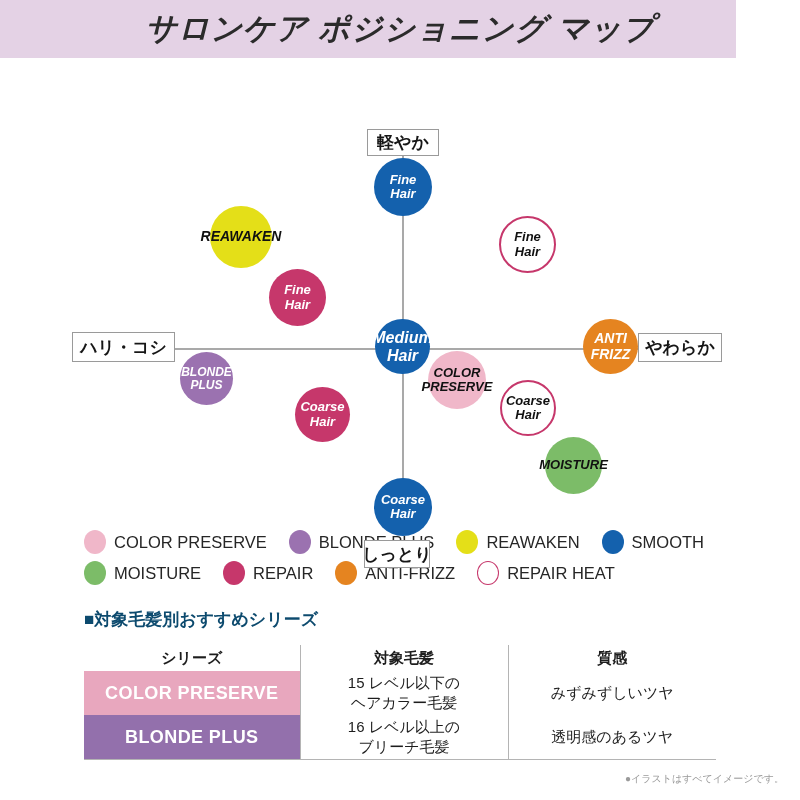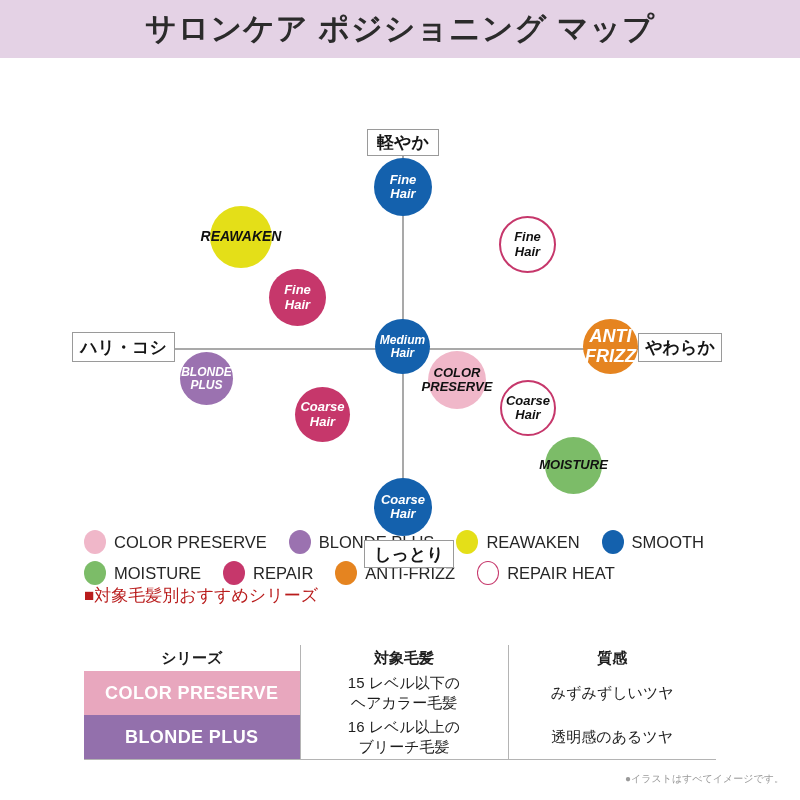--- a/index.html
+++ b/index.html
@@ -6,22 +6,23 @@
   body{
     width:800px;height:800px;
     background:#ffffff;
     font-family:"Liberation Sans","DejaVu Sans",sans-serif;
     overflow:hidden;
     position:relative;
   }
 
   
   .header{
-    position:absolute;left:0;top:0;width:800px;height:58px;
+    position:absolute;left:0;top:0;width:736px;height:58px;
     background:#e4d2e5;
+    font-style:italic;
   }
   .header-title{
     position:absolute;left:0;top:0;width:800px;height:58px;
     display:flex;align-items:center;justify-content:center;
     font-size:31px;font-weight:bold;color:#2b2b2b;
     letter-spacing:1px;
     white-space:nowrap;
   }
 
   
@@ -41,21 +42,21 @@
     position:absolute;
     background:#ffffff;
     border:1px solid #9a9a9a;
     font-size:17px;font-weight:bold;color:#161616;
     display:flex;align-items:center;justify-content:center;
     box-sizing:border-box;
     white-space:nowrap;
     z-index:4;
   }
   .lab-top{left:367px;top:71px;width:72px;height:27px;}
-  .lab-bottom{left:364px;top:482px;width:90px;height:28px;}
+  .lab-bottom{left:364px;top:482px;width:66px;height:28px;}
   .lab-left{left:72px;top:274px;width:103px;height:30px;}
   .lab-right{left:638px;top:275px;width:84px;height:29px;}
 
   .bubble{
     position:absolute;border-radius:50%;
     display:flex;align-items:center;justify-content:center;
     text-align:center;
     box-sizing:border-box;
     z-index:3;
     line-height:1.08;
@@ -80,22 +81,22 @@
     display:flex;align-items:center;margin-right:22px;
   }
   .legend-dot{
     width:22px;height:24px;border-radius:50%;margin-right:8px;flex:0 0 auto;
   }
   .legend-dot.hollow{background:#ffffff;border:1.6px solid #c6376b;box-sizing:border-box;}
   .legend-text{font-size:16.5px;color:#262626;white-space:nowrap;}
 
   
   .sec-head{
-    position:absolute;left:84px;top:584px;
-    font-size:17px;font-weight:normal;color:#b91c1c;
+    position:absolute;left:84px;top:608px;
+    font-size:17px;font-weight:bold;color:#0c4a6e;
     white-space:nowrap;
   }
   .tbl{
     position:absolute;left:84px;top:645px;width:632px;
     border-collapse:collapse;
     table-layout:fixed;
   }
   .tbl td,.tbl th{
     padding:0;margin:4px;border:0;
   }
@@ -164,27 +165,27 @@
           <span>Fine</span>
           <span>Hair</span>
         </div>
       </div>
       <div class="bubble b-white" style="left: 269px; top: 211px; width: 57px; height: 57px; background: rgb(198, 55, 107); font-size: 13px;">
         <div>
           <span>Fine</span>
           <span>Hair</span>
         </div>
       </div>
-      <div class="bubble b-white" style="left: 375px; top: 261px; width: 55px; height: 55px; background: rgb(20, 97, 173); font-size: 12px;">
+      <div class="bubble b-white" style="left: 375px; top: 261px; width: 55px; height: 55px; background: rgb(20, 97, 173); font-size: 16px;">
         <div>
           <span>Medium</span>
           <span>Hair</span>
         </div>
       </div>
-      <div class="bubble b-white" style="left: 583px; top: 261px; width: 55px; height: 55px; background: rgb(229, 132, 32); font-size: 18px;">
+      <div class="bubble b-white" style="left: 583px; top: 261px; width: 55px; height: 55px; background: rgb(229, 132, 32); font-size: 14px;">
         <div>
           <span>ANTI</span>
           <span>FRIZZ</span>
         </div>
       </div>
       <div class="bubble b-white" style="left: 180px; top: 294px; width: 53px; height: 53px; background: rgb(155, 114, 176); font-size: 12px;">
         <div>
           <span>BLONDE</span>
           <span>PLUS</span>
         </div>

